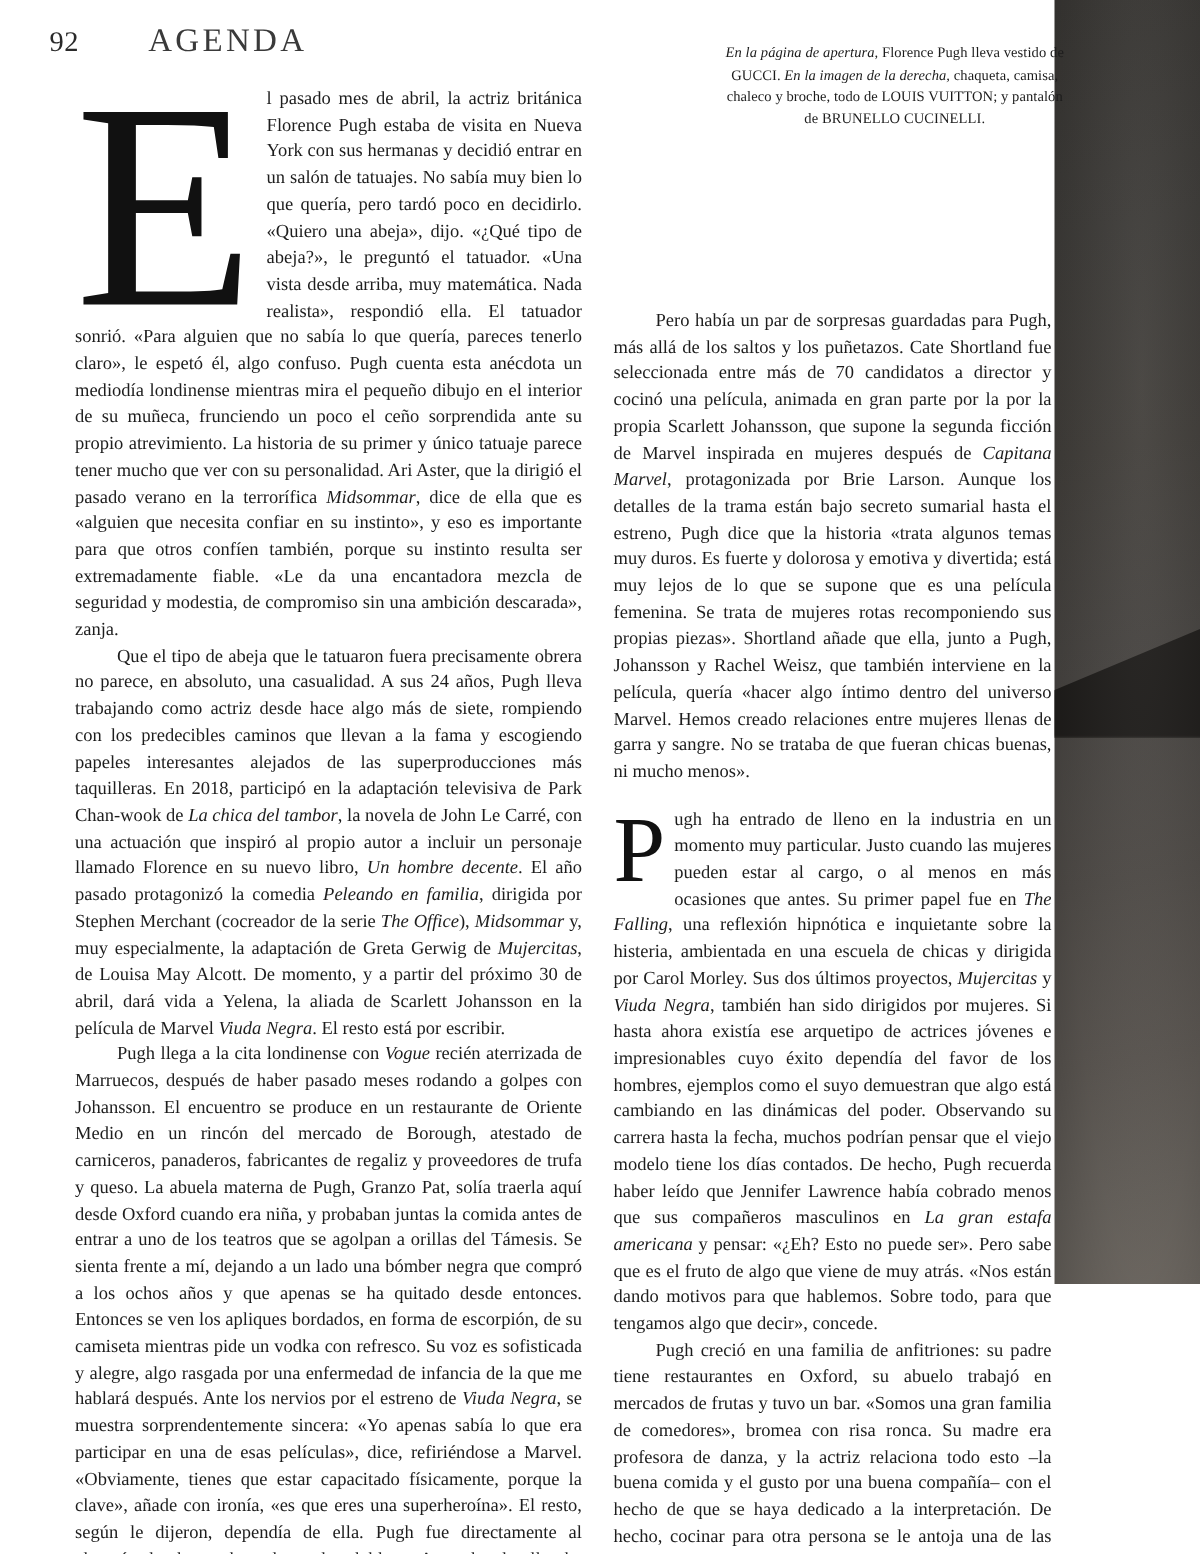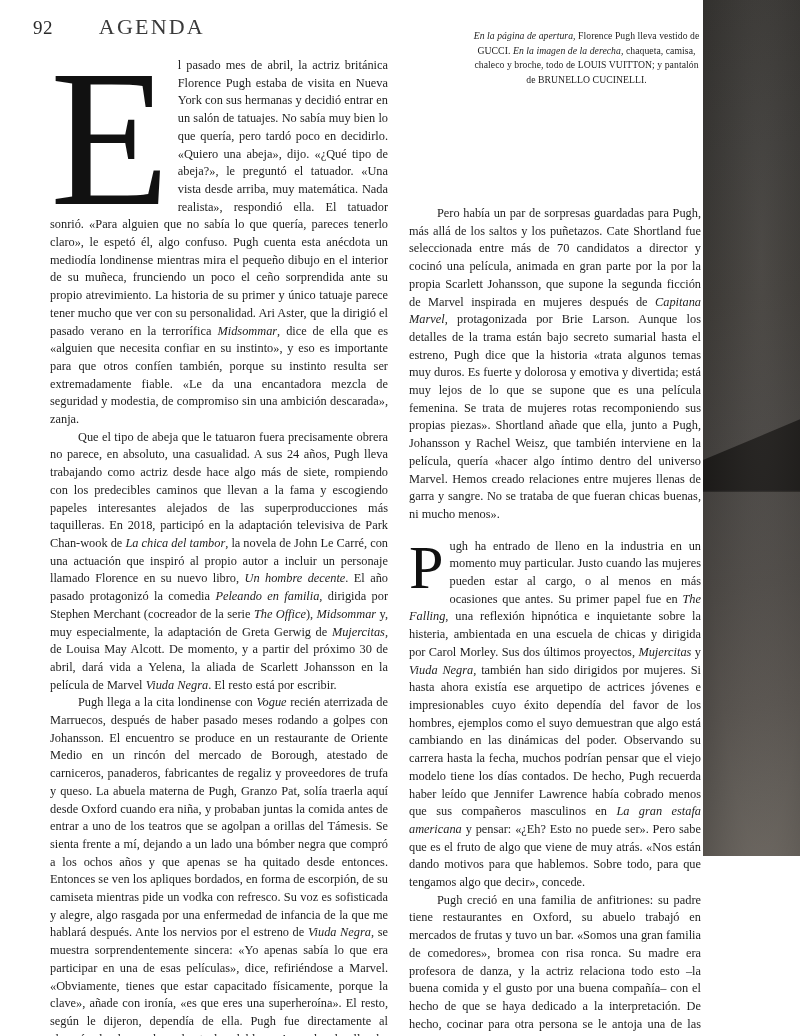--- a/index.html
+++ b/index.html
@@ -77,21 +77,21 @@
     font-size: 22px;
     letter-spacing: 2.2px;
     color: #3a3a3a;
     font-family: "Liberation Serif", "DejaVu Serif", serif;
     font-weight: 400;
   }
 
   
   .caption {
     position: absolute;
-    left: 470px;
+    left: 480px;
     top: 29px;
     width: 233px;
     text-align: center;
     font-size: 9.7px;
     line-height: 1.52;
     color: #1c1c1c;
     letter-spacing: 0.06px;
   }
   .caption .it { font-style: italic; }
 

